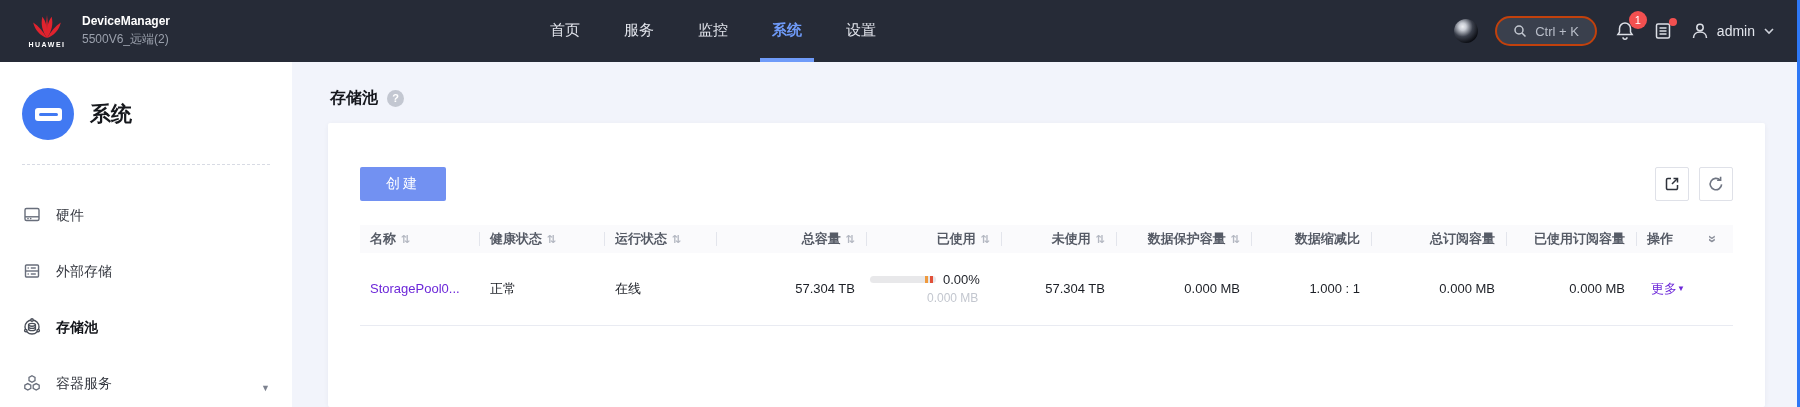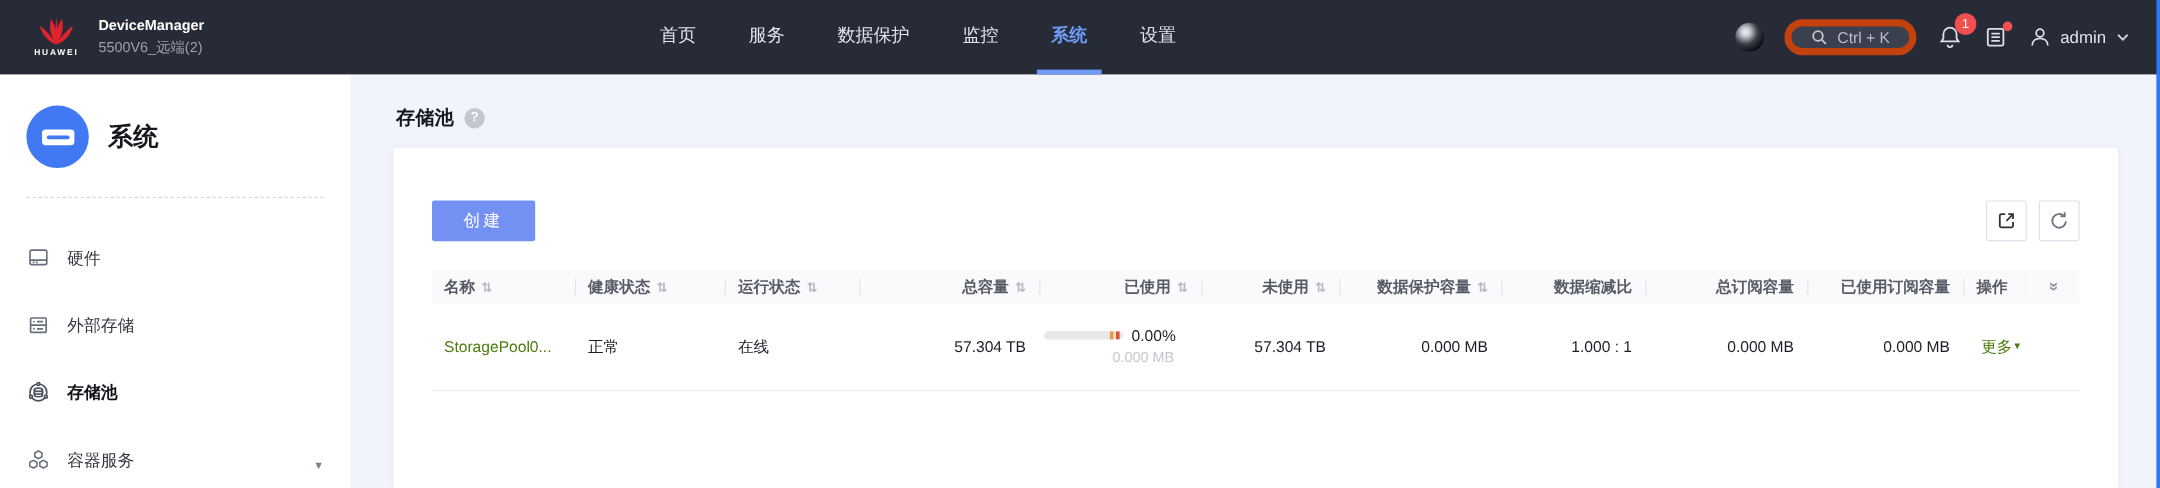--- a/index.html
+++ b/index.html
@@ -18,21 +18,21 @@
   .brand-text .dev { font-size:12px; color:#9aa0ac; margin-top:3px; }
 
   .nav { position:absolute; left:528px; top:0; height:100%; display:flex; }
   .tab { position:relative; padding:0 22px; line-height:60px; font-size:15px; color:#e2e5ec; cursor:pointer; }
   .tab.active { color:#6f9bf9; font-weight:700; }
   .tab.active::after { content:""; position:absolute; left:10px; right:10px; bottom:0; height:4px; background:#6f9bf9; }
 
   .top-right { position:absolute; right:24px; top:0; height:100%; display:flex; align-items:center; gap:17px; }
   .theme-circle { width:24px; height:24px; border-radius:50%;
     background: radial-gradient(circle at 36% 32%, #eceef1 0%, #c8ccd4 16%, #3a3f4b 45%, #0b0d13 75%); }
-  .search-pill { display:flex; align-items:center; gap:8px; background:#3a404d; border:6px solid #c2410c;
+  .search-pill { display:flex; align-items:center; gap:8px; background:#3a404d; border:2px solid #c2410c;
     border-radius:15px; height:30px; padding:0 16px; color:#b9bec9; font-size:13px; cursor:pointer; }
   .icon-wrap { position:relative; display:flex; align-items:center; cursor:pointer; }
   .badge { position:absolute; top:-9px; right:-11px; background:#f25050; color:#fff; border-radius:9px;
     min-width:18px; height:18px; line-height:18px; text-align:center; font-size:11px; padding:0 2px; }
   .dot { position:absolute; top:-3px; right:-4px; width:8px; height:8px; border-radius:50%; background:#f25050; }
   .user { display:flex; align-items:center; gap:7px; font-size:14px; color:#e2e5ec; cursor:pointer; }
 
   
   .layout { display:flex; height:345px; }
 
@@ -67,21 +67,21 @@
   table { width:100%; border-collapse:collapse; table-layout:fixed; }
   thead tr { background:#fafafc; }
   th { font-weight:700; color:#565b66; font-size:13px; height:28px; position:relative; white-space:nowrap; cursor:pointer; }
   th.l { text-align:left; padding-left:10px; }
   th.r { text-align:right; padding-right:12px; }
   th.sep::after { content:""; position:absolute; right:0; top:7px; height:14px; border-right:1px solid #e3e5ec; }
   .sort { font-size:11px; color:#b4b8c2; margin-left:5px; }
   td { font-size:13px; color:#1c1f26; height:72px; border-bottom:1px solid #e9ebf2; white-space:nowrap; vertical-align:middle; }
   td.l { text-align:left; padding-left:10px; }
   td.r { text-align:right; padding-right:12px; }
-  .link { color:#4d7c0f; cursor:pointer; text-decoration:none; }
+  .link { color:#6d28d9; cursor:pointer; text-decoration:none; }
   .name-cell { overflow:hidden; text-overflow:ellipsis; }
 
   .used-line { display:flex; align-items:center; gap:7px; padding-left:3px; }
   .bar { width:66px; height:7px; border-radius:3.5px; background:#e8e8ea; position:relative; overflow:hidden; }
   .mark { position:absolute; top:0; width:3px; height:7px; }
   .mark.warn { left:55px; background:#ef9a3d; }
   .mark.alert { left:60px; background:#e15039; }
   .used-sub { color:#c3c7cf; font-size:12px; margin:4px 0 0 60px; }
 
   .more { display:inline-flex; align-items:center; gap:0; padding-left:4px; }
@@ -111,21 +111,20 @@
       </div>
       <div class="brand-text">
         <div class="app">DeviceManager</div>
         <div class="dev">5500V6_远端(2)</div>
       </div>
     </div>
 
     <nav class="nav">
       <div class="tab">首页</div>
       <div class="tab">服务</div>
-      <div class="tab">数据保护</div>
       <div class="tab">监控</div>
       <div class="tab active">系统</div>
       <div class="tab">设置</div>
     </nav>
 
     <div class="top-right">
       <div class="theme-circle"></div>
 
       <div class="search-pill">
         <svg width="14" height="14" viewBox="0 0 14 14" fill="none" stroke="#c3c8d1" stroke-width="1.5">

